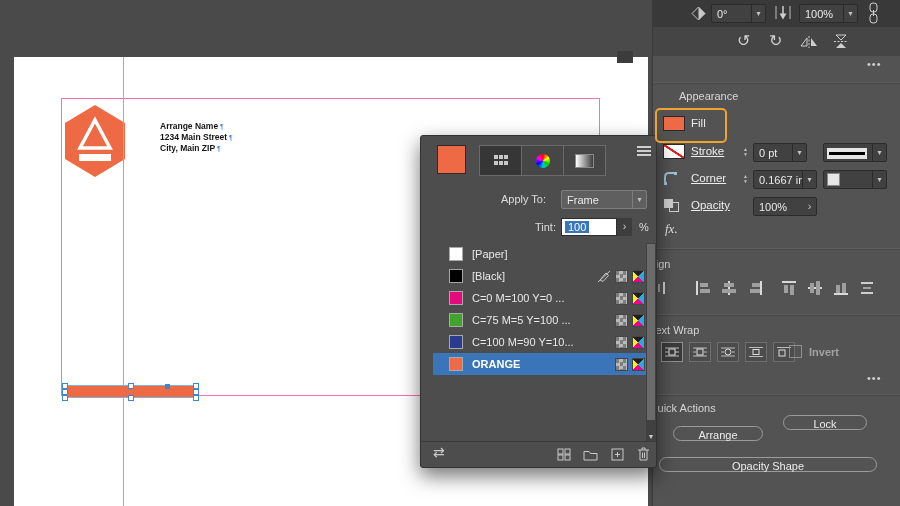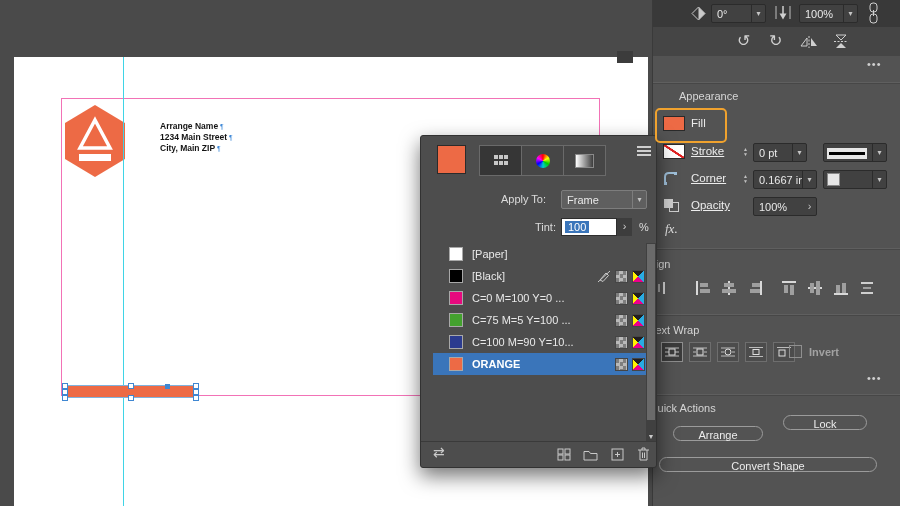--- a/index.html
+++ b/index.html
@@ -276,21 +276,21 @@
     <div class="abs" style="left:136px;top:345px;width:13px;height:13px;border:1px solid #8f8f8f;box-sizing:border-box;"></div>
     <span class="abs" style="left:156px;top:346px;font-size:11px;color:#a2a2a2;font-weight:bold;">Invert</span>
 
     <span class="icon-btn" style="left:214px;top:372px;font-size:11px;letter-spacing:1px;">•••</span>
 
     <div class="divider" style="top:394px;"></div>
 
     <div class="sec-title" style="left:-4px;top:402px;">Quick Actions</div>
     <div class="qa-btn" style="left:20px;top:426px;width:90px;">Arrange</div>
     <div class="qa-btn" style="left:130px;top:415px;width:84px;">Lock</div>
-    <div class="qa-btn" style="left:6px;top:457px;width:218px;">Convert Shape</div>
+    <div class="qa-btn" style="left:6px;top:457px;width:218px;">Opacity Shape</div>
   </div>
 
   <div id="swpanel">
 
     <div class="abs" style="left: 16px; top: 9px; width: 29px; height: 29px; border: 1px solid rgb(43, 43, 43); box-sizing: border-box; background-color: rgb(237, 106, 69);"></div>
 
     <div class="abs" style="left:58px;top:9px;display:flex;border:1px solid #6a6a6a;border-left:none;">
       <div class="seg sel">
         <svg width="14" height="12">
             <g fill="#c8c8c8">

